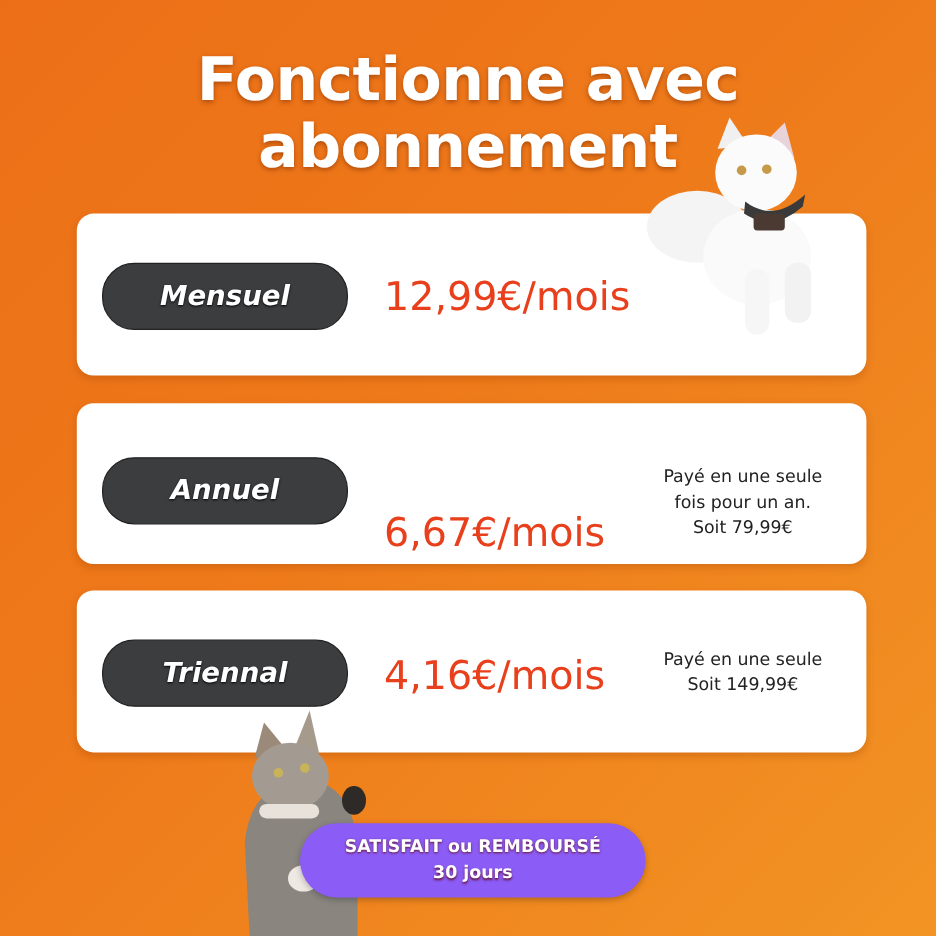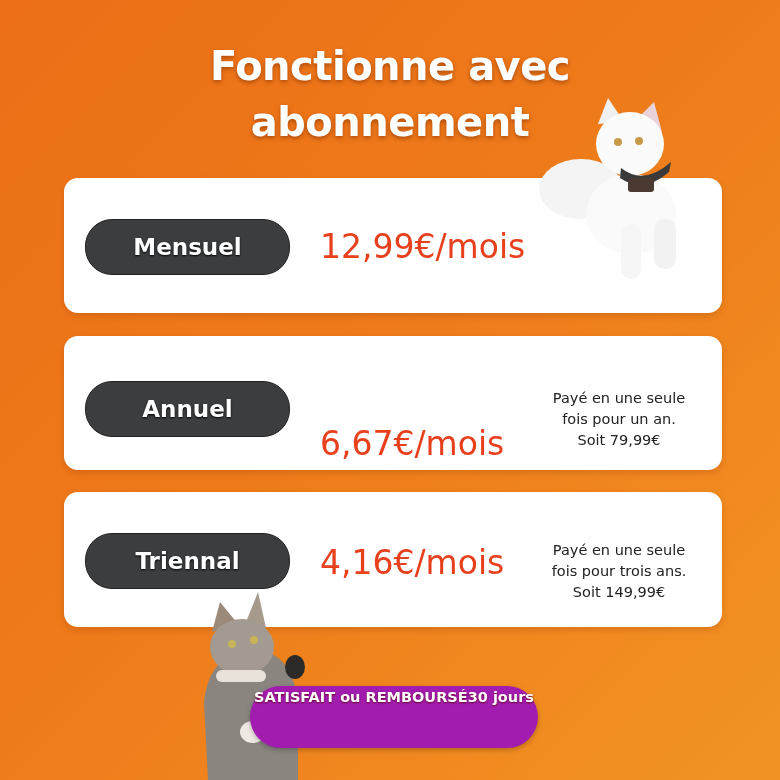--- a/index.html
+++ b/index.html
@@ -1,41 +1,41 @@
 <!DOCTYPE html>
 <html><head>
 <meta charset="utf-8">
 <style>
   html,body{margin:0;padding:0;}
   body{width:780px;height:780px;overflow:hidden;position:relative;
     background:linear-gradient(135deg,#ec6f17 0%,#ee7a1a 45%,#f29424 100%);
     font-family:"DejaVu Sans","Liberation Sans",sans-serif;}
   .title{position:absolute;left:0;top:38px;width:780px;text-align:center;color:#fff;
-    font-weight:bold;font-size:40px;line-height:56px;letter-spacing:-0.5px;
+    font-weight:bold;font-size:50px;line-height:56px;letter-spacing:-0.5px;
     text-shadow:0 2px 4px rgba(120,40,0,.55);}
   .card{position:absolute;left:64px;width:658px;background:#fff;border-radius:14px;
     box-shadow:0 3px 6px rgba(150,60,0,.25);}
   .c1{top:178px;height:135px;}
   .c2{top:336px;height:134px;}
   .c3{top:492px;height:135px;}
   .pill{position:absolute;left:21px;width:203px;height:54px;border-radius:27px;
     background:#3b3d3f;border:1px solid #222;color:#fff;font-size:23px;font-weight:bold;
     display:flex;align-items:center;justify-content:center;
-    text-shadow:0 1px 2px #000;}
+    text-shadow:0 1px 2px #000;font-style:italic;}
   .price{position:absolute;left:256px;color:#e8401c;font-size:33px;white-space:nowrap;}
   .note{position:absolute;left:470px;width:170px;text-align:center;color:#222;
     font-size:14.5px;line-height:21px;margin-top:16px;}
   .c1 .pill{top:41px;} .c1 .price{top:49px;}
   .c2 .pill{top:45px;} .c2 .price{top:55px;margin-top:33px;} .c2 .note{top:36px;}
   .c3 .pill{top:41px;} .c3 .price{top:51px;} .c3 .note{top:32px;}
   .cat-white{position:absolute;left:536px;top:94px;width:160px;height:190px;}
   .cat-tabby{position:absolute;left:198px;top:592px;width:130px;height:188px;}
   .badge{position:absolute;left:250px;top:686px;width:288px;height:62px;border-radius:31px;
-    background:#a21caf;box-shadow:0 2px 5px rgba(0,0,0,.25);color:#fff;font-weight:bold;
-    text-align:center;font-size:14.5px;line-height:22px;display:flex;flex-direction:row;
+    background:#8b5cf6;box-shadow:0 2px 5px rgba(0,0,0,.25);color:#fff;font-weight:bold;
+    text-align:center;font-size:14.5px;line-height:22px;display:flex;flex-direction:column;
     justify-content:center;text-shadow:0 1px 2px rgba(90,0,0,.8);}
 </style>
 </head>
 <body>
 
 <div class="title">
   <div>Fonctionne avec</div>
   <div>abonnement</div>
 </div>
 
@@ -52,21 +52,20 @@
     <div>fois pour un an.</div>
     <div>Soit 79,99€</div>
   </div>
 </div>
 
 <div class="card c3">
   <div class="pill">Triennal</div>
   <div class="price">4,16€/mois</div>
   <div class="note">
     <div>Payé en une seule</div>
-    <div>fois pour trois ans.</div>
     <div>Soit 149,99€</div>
   </div>
 </div>
 
 <svg class="cat-white" viewBox="0 0 160 190">
   <ellipse cx="45" cy="95" rx="42" ry="30" fill="#f4f4f4"></ellipse>
   <ellipse cx="95" cy="120" rx="45" ry="40" fill="#fafafa"></ellipse>
   <polygon points="62,30 72,4 88,28" fill="#f0f0f0"></polygon>
   <polygon points="100,26 118,8 126,38" fill="#e9d3da"></polygon>
   <ellipse cx="94" cy="50" rx="34" ry="32" fill="#fbfbfb"></ellipse>

